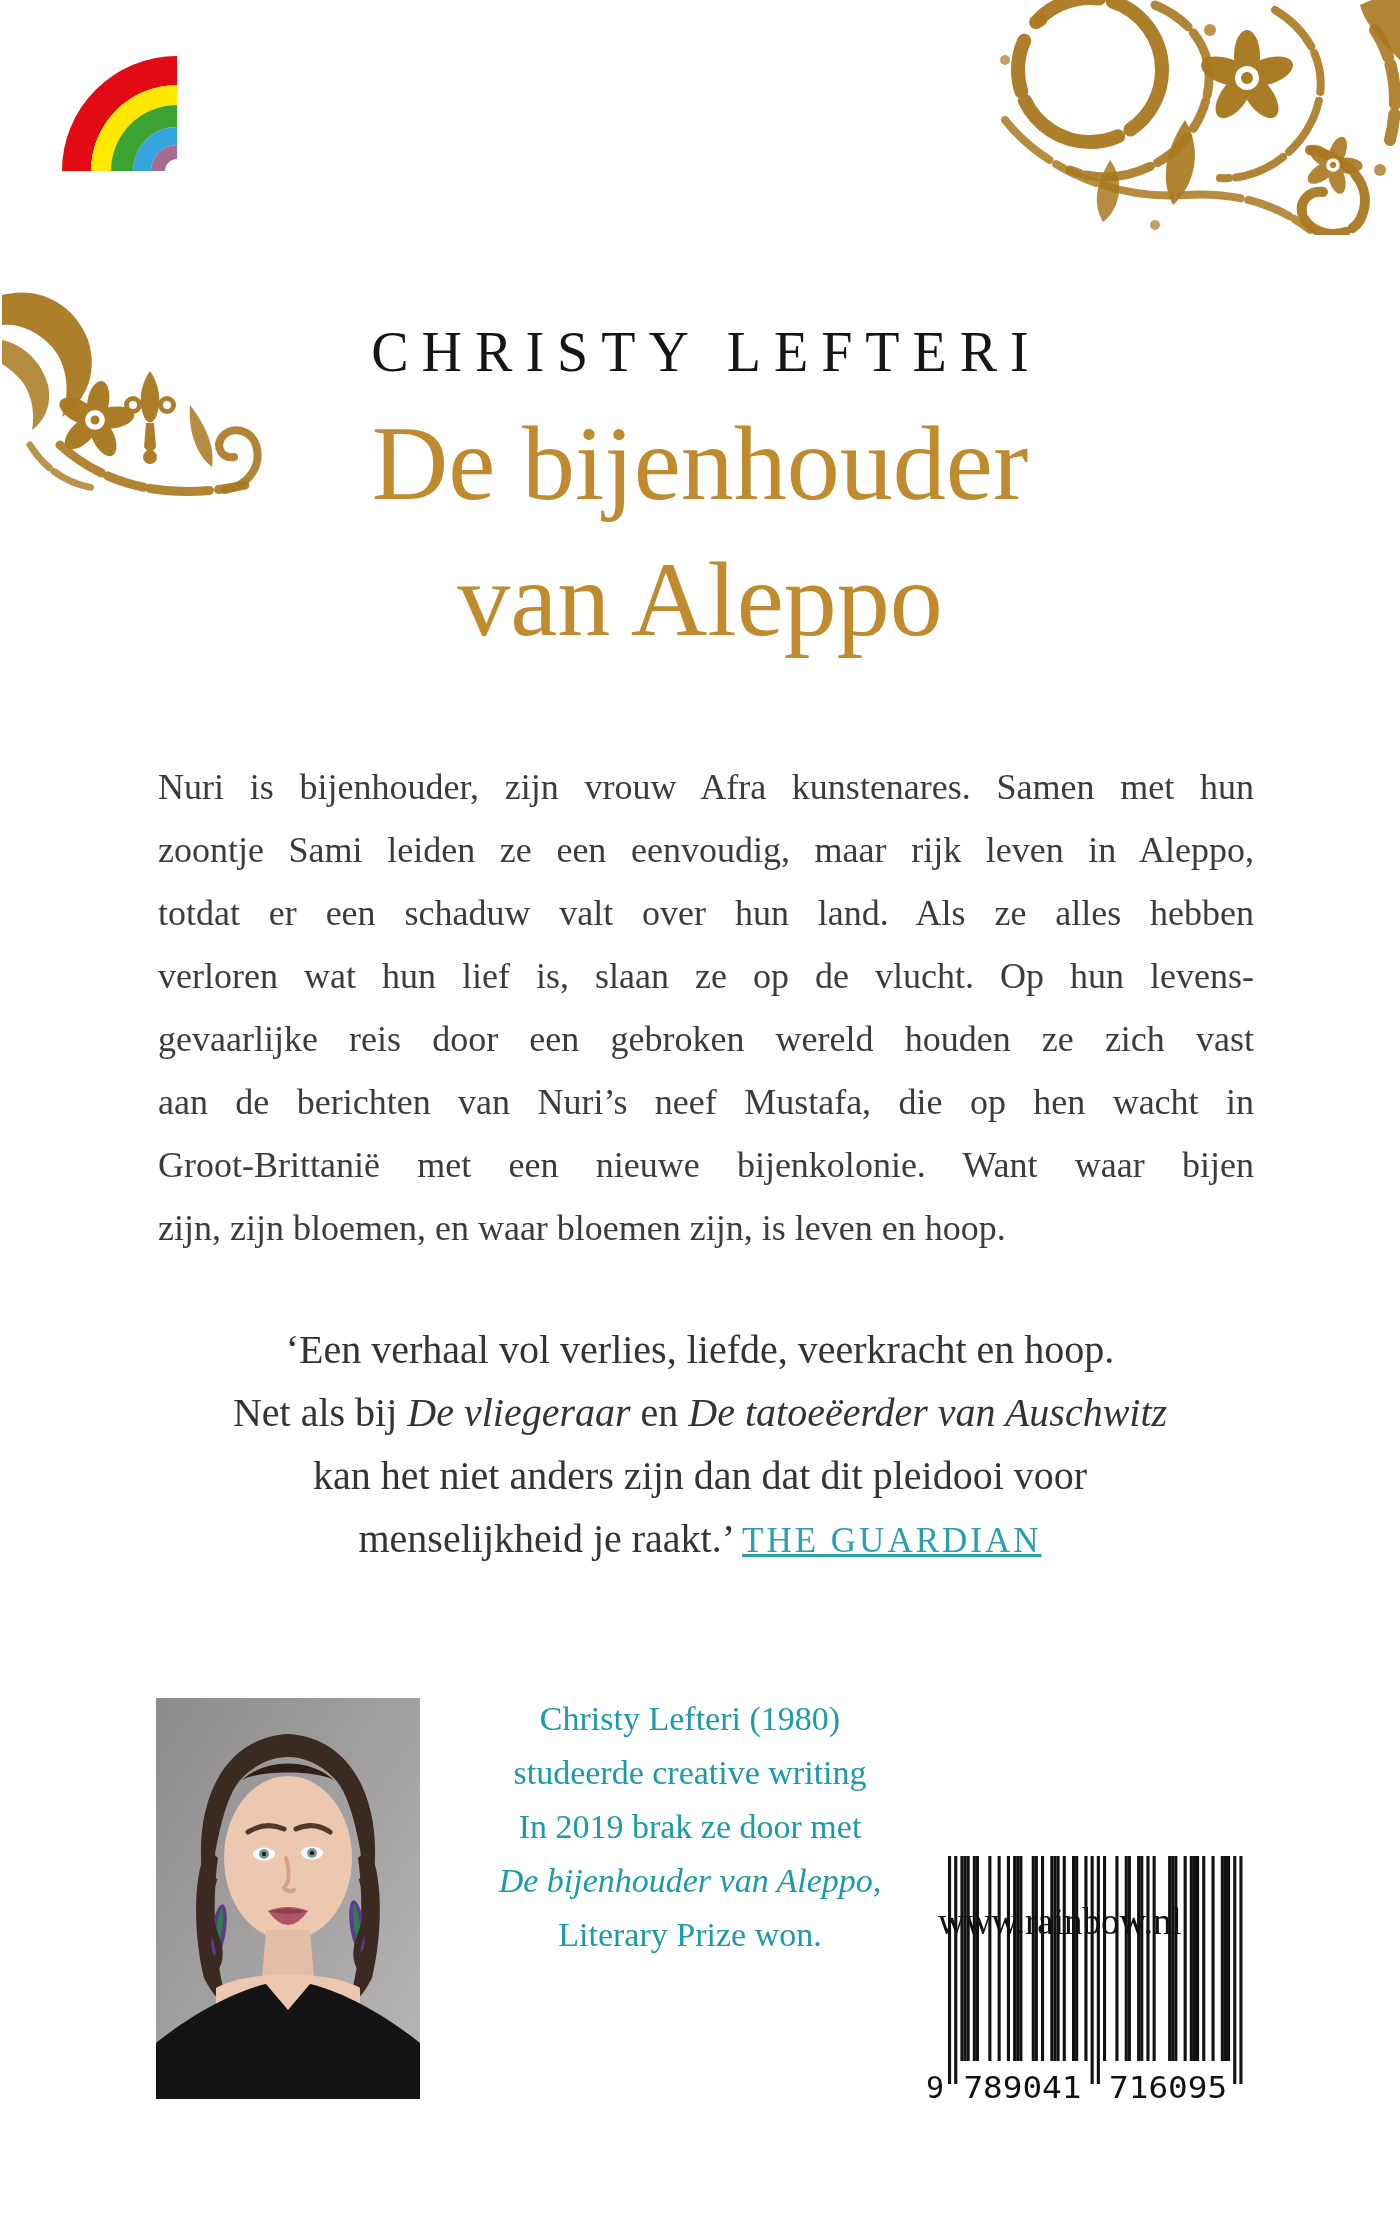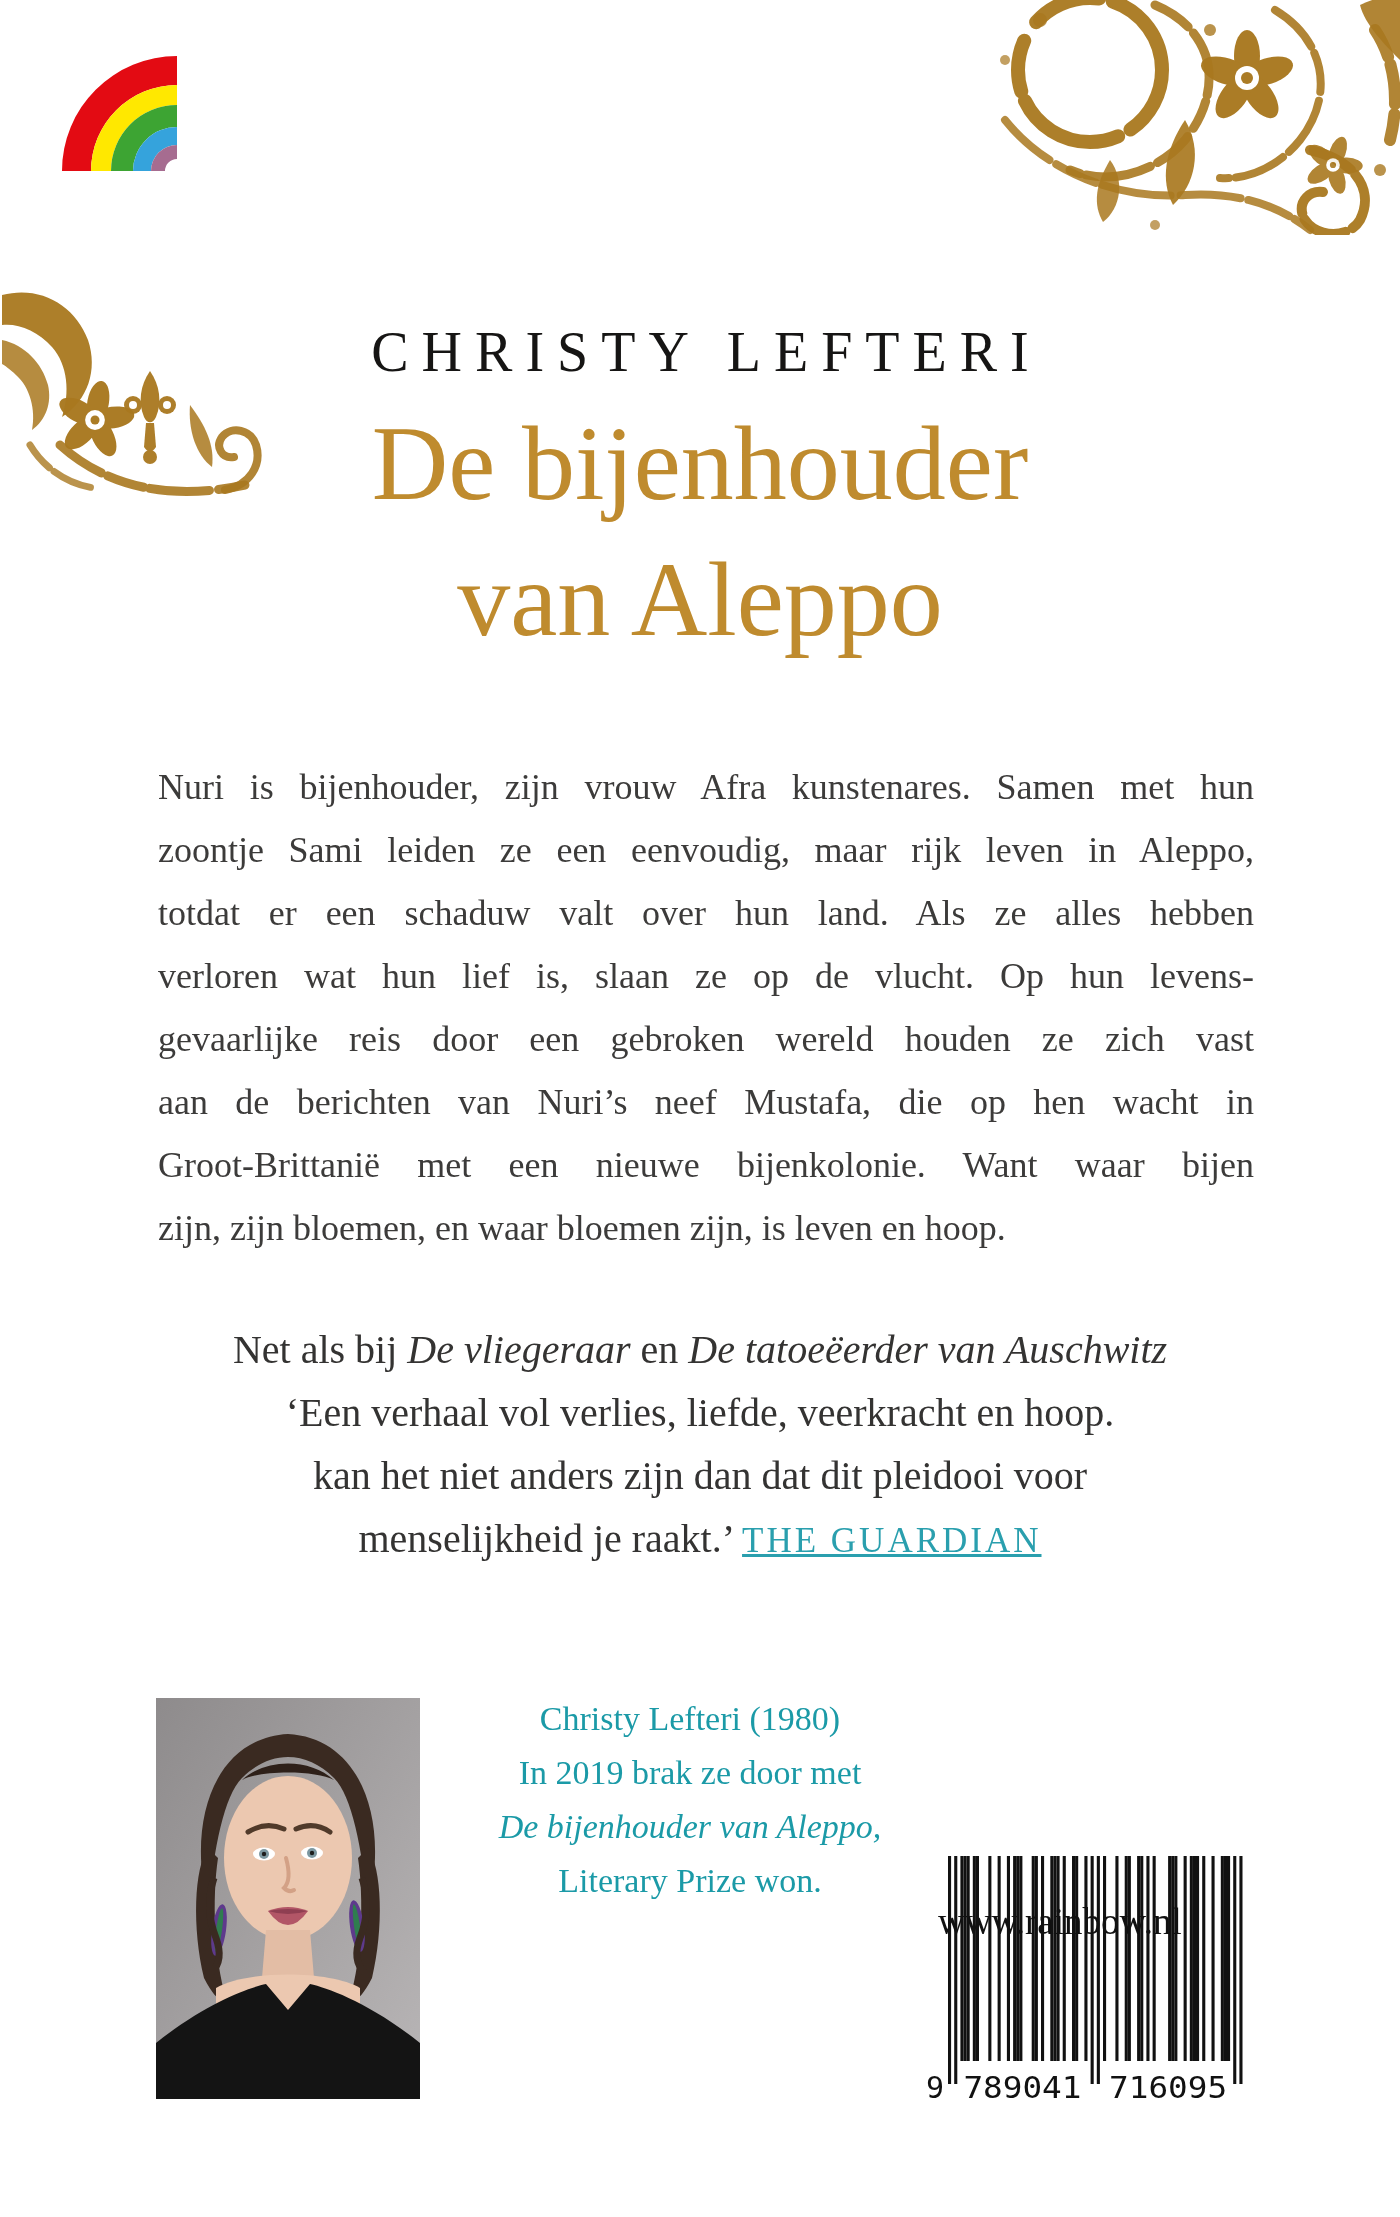--- a/index.html
+++ b/index.html
@@ -149,22 +149,22 @@
       <div class="syn-line just">zoontje Sami leiden ze een eenvoudig, maar rijk leven in Aleppo,</div>
       <div class="syn-line just">totdat er een schaduw valt over hun land. Als ze alles hebben</div>
       <div class="syn-line just">verloren wat hun lief is, slaan ze op de vlucht. Op hun levens-</div>
       <div class="syn-line just">gevaarlijke reis door een gebroken wereld houden ze zich vast</div>
       <div class="syn-line just">aan de berichten van Nuri’s neef Mustafa, die op hen wacht in</div>
       <div class="syn-line just">Groot-Brittanië met een nieuwe bijenkolonie. Want waar bijen</div>
       <div class="syn-line">zijn, zijn bloemen, en waar bloemen zijn, is leven en hoop.</div>
     </div>
 
   <div class="abs review">
+      <div><span>‘Een verhaal vol verlies, liefde, veerkracht en hoop.</span></div>
       <div><span>Net als bij </span><span class="it">De vliegeraar</span><span> en </span><span class="it">De tatoeëerder van Auschwitz</span></div>
-      <div><span>‘Een verhaal vol verlies, liefde, veerkracht en hoop.</span></div>
       <div><span>kan het niet anders zijn dan dat dit pleidooi voor</span></div>
       <div><span>menselijkheid je raakt.’ </span><span class="src">THE GUARDIAN</span></div>
     </div>
 
   <svg class="abs photo" viewBox="0 0 264 401" aria-hidden="true">
     <defs>
       <linearGradient id="pbg" x1="0" y1="0" x2="1" y2="1">
         <stop offset="0" stop-color="#8e8b8c"></stop>
           <stop offset="1" stop-color="#b9b6b7"></stop>
       </linearGradient>
@@ -196,20 +196,21 @@
     <g transform="translate(201,228) rotate(-8)">
       <ellipse rx="7" ry="26" fill="#5e3a8c"></ellipse>
         <ellipse rx="3" ry="22" fill="#2f7d4f"></ellipse>
     </g>
     <path d="M 58 180 q -10 30 2 60 q 8 22 -4 34" stroke="#3a2a21" stroke-width="7" fill="none"></path>
     <path d="M 206 180 q 10 30 -2 60 q -8 22 4 34" stroke="#3a2a21" stroke-width="7" fill="none"></path>
   </svg>
 
   <div class="abs bio">
       <div><span>Christy Lefteri (1980)</span></div>
+      <div><span>studeerde creative writing</span></div>
       <div><span>In 2019 brak ze door met</span></div>
       <div><span class="it">De bijenhouder van Aleppo,</span></div>
       <div><span>Literary Prize won.</span></div>
     </div>
 
   <div class="abs website">www.rainbow.nl</div>
 
   <svg class="abs barcode" id="barcode" width="332" height="246" viewBox="0 0 332 246" aria-hidden="true">
       <rect x="26.0" y="0" width="3.1" height="228" fill="#111"></rect>
       <rect x="32.2" y="0" width="3.1" height="228" fill="#111"></rect>

